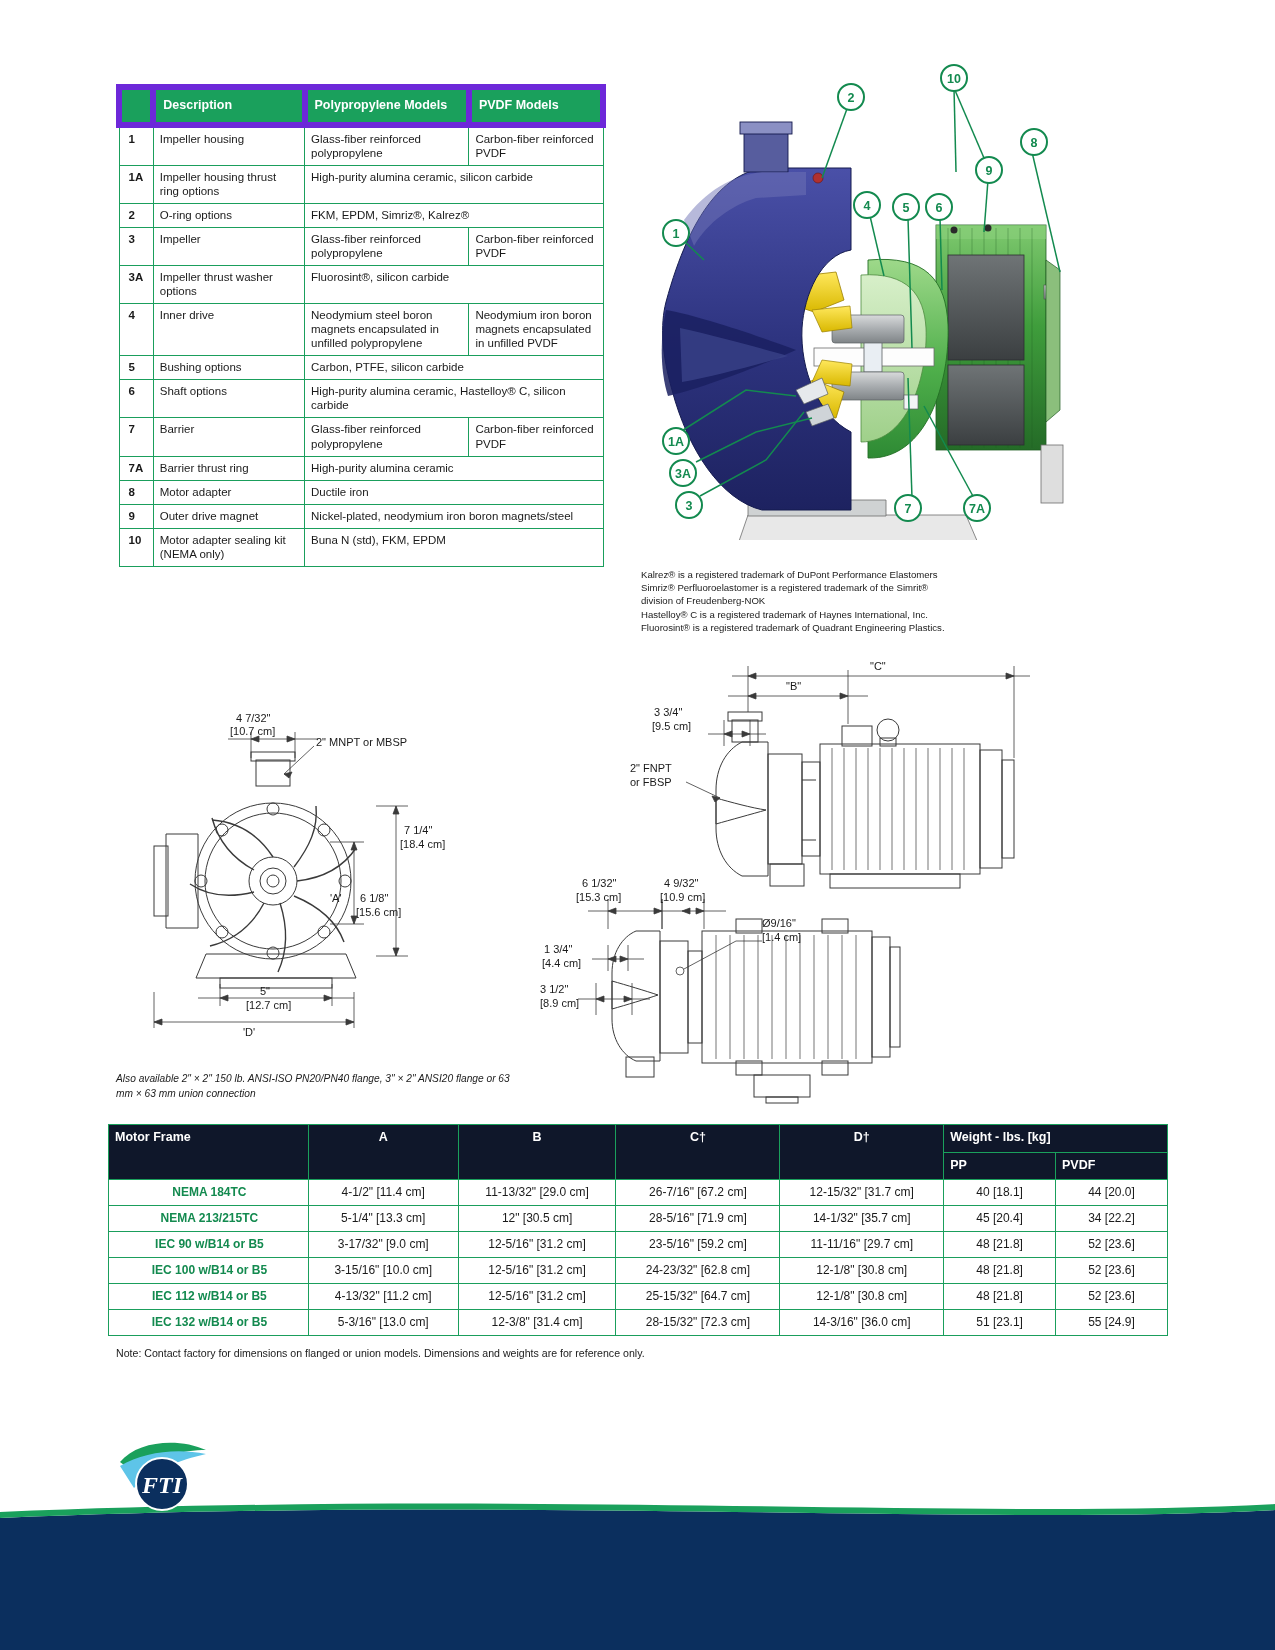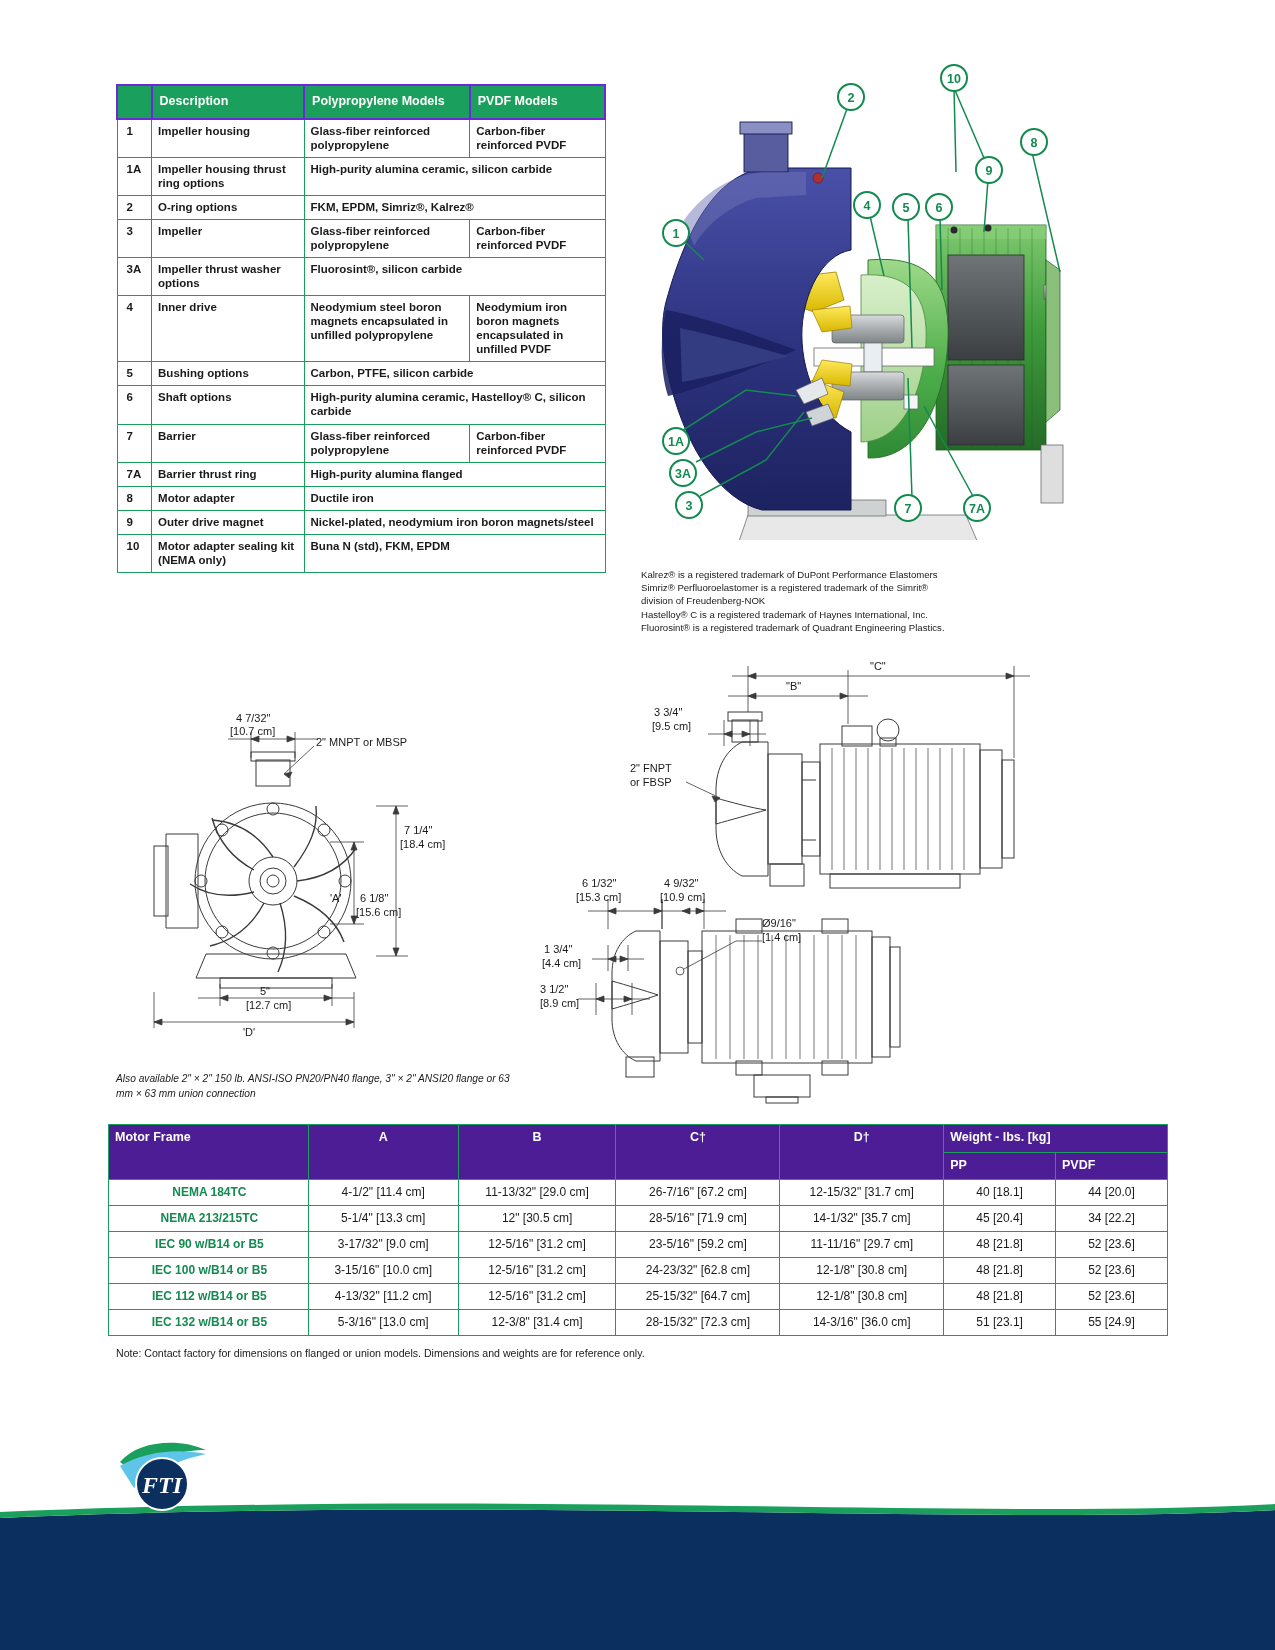--- a/index.html
+++ b/index.html
@@ -21,30 +21,29 @@
     top: 84px;
     width: 490px;
     border-collapse: collapse;
     font-size: 11.5px;
   }
   .mat-table th, .mat-table td {
     border: 1px solid #1a9e5c;
     vertical-align: top;
     padding: 4px 6px 5px 6px;
     line-height: 1.22;
-    font-weight: bold;
   }
   .mat-table thead th {
     background: #1aa05c;
     color: #ffffff;
     font-size: 12.5px;
     font-weight: bold;
     text-align: left;
     padding: 8px 7px 9px 7px;
-    border: 2px solid #6d28d9;
+    border: 6px solid #6d28d9;
   }
   .mat-table thead th.c-num { width: 34px; }
   .mat-table thead th.c-desc { width: 150px; }
   .mat-table thead th.c-pp { width: 163px; }
   .mat-table thead th.c-pvdf { width: 133px; }
   .mat-table td.num {
     font-weight: bold;
     color: #1a1a1a;
     text-align: left;
     width: 34px;
@@ -129,21 +128,21 @@
     width: 1060px;
     border-collapse: collapse;
     font-size: 12px;
   }
   .frame-table th, .frame-table td {
     border: 1px solid #1a9e5c;
     padding: 5px 6px;
     line-height: 1.25;
   }
   .frame-table thead th {
-    background: #4c1d95;
+    background: #0f172a;
     color: #ffffff;
     font-weight: bold;
     font-size: 12.5px;
     border: 1px solid #1aa05c;
     text-align: center;
     vertical-align: top;
     padding: 5px 6px 6px 6px;
   }
   .frame-table thead th.left { text-align: left; }
   .frame-table td.mf {
@@ -264,21 +263,21 @@
     </tr>
     <tr>
       <td class="num">7</td>
       <td class="desc">Barrier</td>
       <td class="mat">Glass-fiber reinforced polypropylene</td>
       <td class="mat2">Carbon-fiber reinforced PVDF</td>
     </tr>
     <tr>
       <td class="num">7A</td>
       <td class="desc">Barrier thrust ring</td>
-      <td class="span2" colspan="2">High-purity alumina flanged</td>
+      <td class="span2" colspan="2">High-purity alumina ceramic</td>
     </tr>
     <tr>
       <td class="num">8</td>
       <td class="desc">Motor adapter</td>
       <td class="span2" colspan="2">Ductile iron</td>
     </tr>
     <tr>
       <td class="num">9</td>
       <td class="desc">Outer drive magnet</td>
       <td class="span2" colspan="2">Nickel-plated, neodymium iron boron magnets/steel</td>

